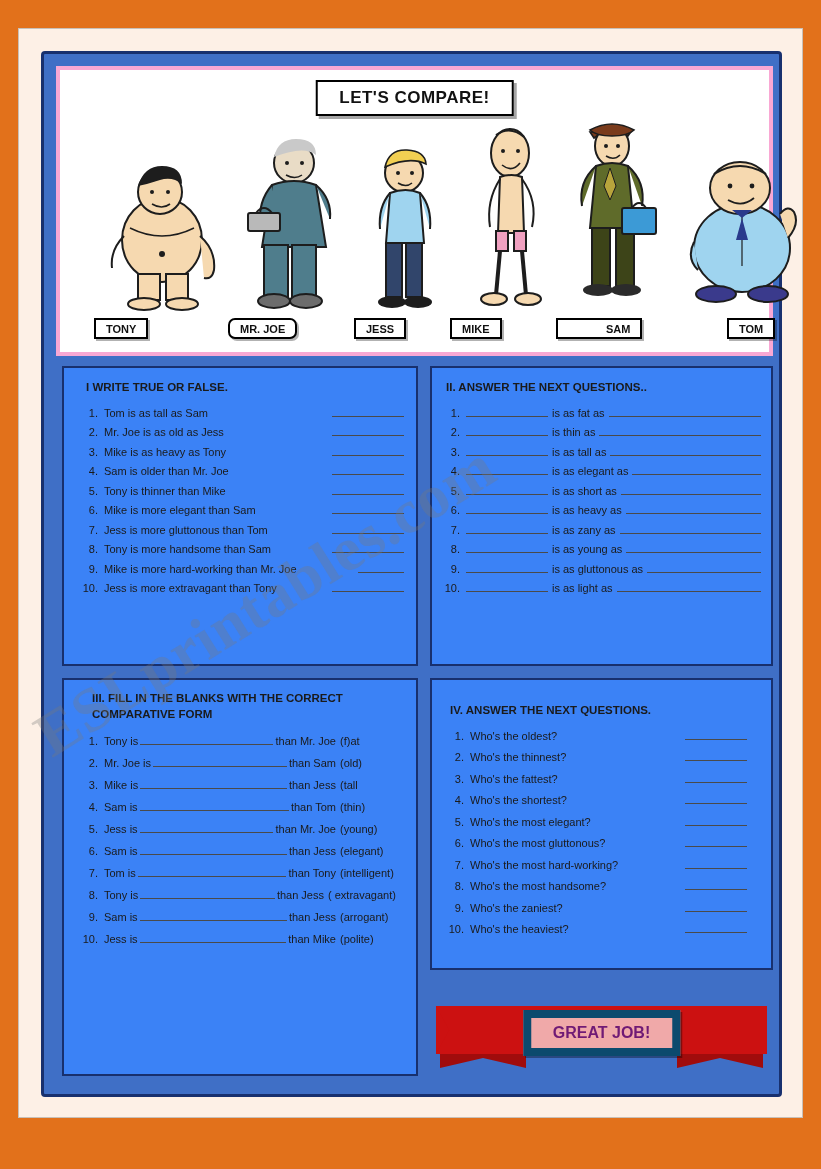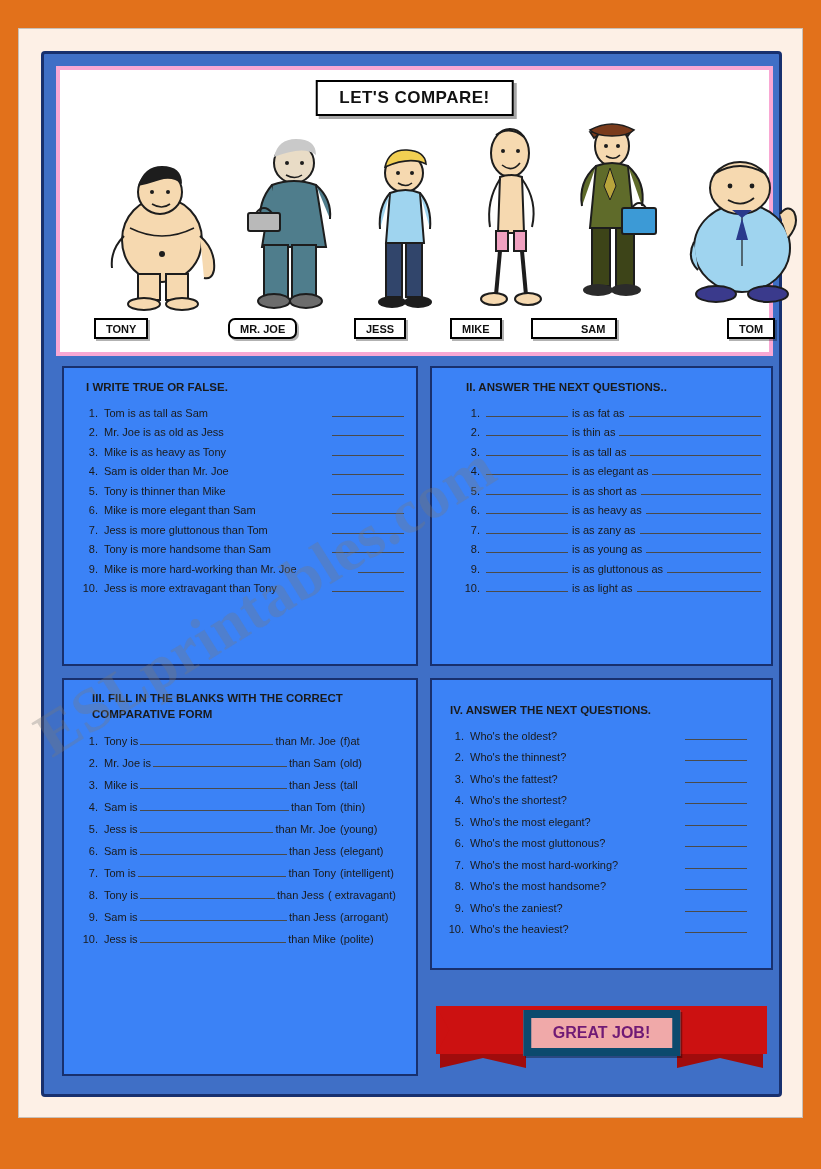--- a/index.html
+++ b/index.html
@@ -84,21 +84,21 @@
   ol.items li .txt { flex: 1 1 auto; white-space: nowrap; }
   ol.items li .blank { flex: none; }
   .ul { border-bottom: 1px solid #4a4a4a; display: inline-block; height: 11px; }
   
   #box1 { left: 18px; top: 312px; width: 356px; height: 300px; }
   #box1 .inner { padding: 12px 12px 0 14px; }
   #box1 .ex-title { margin: 0 0 10px 8px; }
   #box1 ol.items li .blank { width: 72px; margin-left: 8px; }
   
   #box2 { left: 386px; top: 312px; width: 343px; height: 300px; }
-  #box2 .inner { padding: 12px 10px 0 28px; }
+  #box2 .inner { padding: 12px 10px 0 8px; }
   #box2 .ex-title { margin: 0 0 10px 6px; }
   #box2 ol.items li .pre { width: 82px; }
   #box2 ol.items li .mid { margin: 0 4px; white-space: nowrap; }
   #box2 ol.items li .post { flex: 1 1 auto; min-width: 54px; }
   
   #box3 { left: 18px; top: 624px; width: 356px; height: 398px; }
   #box3 .inner { padding: 11px 10px 0 14px; }
   #box3 .ex-title { margin: 0 0 12px 14px; }
   #box3 ol.items li { margin-bottom: 9px; }
   #box3 ol.items li .name { flex: none; }
@@ -275,21 +275,21 @@
         </div>
         <div class="name-tag" style="left:168px;border-radius:7px;">
           <span>MR. JOE</span>
         </div>
         <div class="name-tag" style="left:294px;">
           <span>JESS</span>
         </div>
         <div class="name-tag" style="left:390px;">
           <span>MIKE</span>
         </div>
-        <div class="name-tag" style="left:471px;padding-left:48px;">
+        <div class="name-tag" style="left:496px;padding-left:48px;">
           <span>SAM</span>
         </div>
         <div class="name-tag" style="left:667px;">
           <span>TOM</span>
         </div>
       </div>
     </div>
 
     <div class="ex-box" id="box1">
       <div class="inner">

